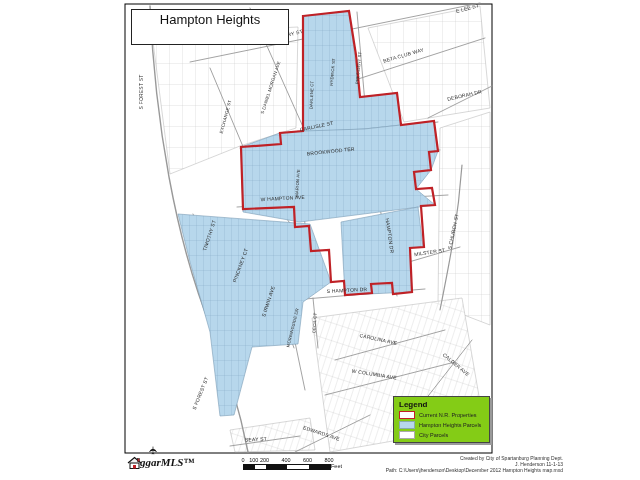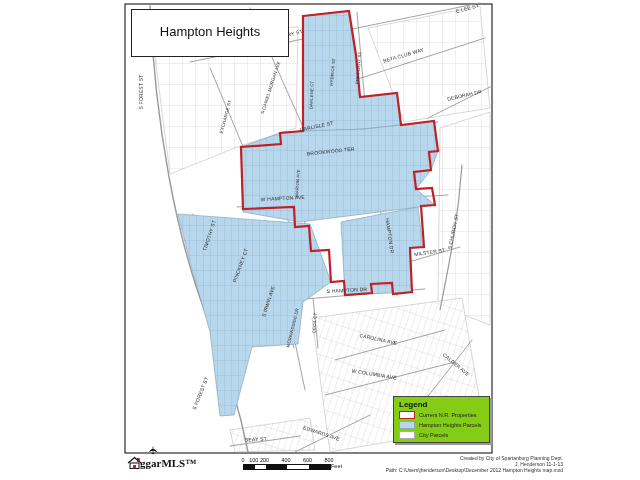--- a/index.html
+++ b/index.html
@@ -3,21 +3,21 @@
 <meta charset="utf-8">
 <style>
   html,body{margin:0;padding:0;}
   body{width:640px;height:480px;position:relative;background:#fff;overflow:hidden;
        font-family:"Liberation Sans",sans-serif;}
   .abs{position:absolute;}
 
   
   #title-box{left:131px;top:9px;width:156px;height:32px;background:#fff;
     border:1.5px solid #222;text-align:center;font-size:13px;line-height:15px;
-    color:#111;padding-top:14px;z-index:5;}
+    color:#111;padding-top:2px;z-index:5;}
 
   
   #legend{left:393px;top:396px;width:97px;height:47px;background:#84cc16;
     border:1px solid #444;box-shadow:2px 2px 0 #9a9a9a;z-index:6;padding:3px 4px 2px 5px;box-sizing:border-box;}
   #legend .leg-title{font-weight:bold;font-size:8px;color:#111;margin-bottom:2px;}
   .leg-item{display:flex;align-items:center;margin-bottom:2px;}
   .leg-swatch{width:14px;height:6px;margin-right:4px;flex:0 0 auto;}
   .sw-nr{background:#fff;border:1.6px solid var(--nr_boundary,#bf2126);}
   .sw-hh{background:var(--district_fill,#b7d7ec);border:0.5px solid #8aa;}
   .sw-city{background:#fff;border:0.5px solid #aaa;}
@@ -30,21 +30,21 @@
   #scale-bar-body{position:relative;width:86px;height:4px;border:0.5px solid #111;
     display:flex;margin-top:1px;}
   .seg{height:100%;}
   .seg-b{background:#111;} .seg-w{background:#fff;}
   #scale-unit{position:absolute;left:88px;top:6px;font-size:5.5px;color:#111;}
 
   
   #logo{left:127px;top:444px;width:80px;height:32px;z-index:6;}
   #plane-icon{position:absolute;left:22px;top:0;font-size:11px;color:#111;
     display:inline-block;transform:rotate(-90deg);}
-  #logo-row{position:absolute;left:0;top:12px;display:flex;align-items:flex-end;}
+  #logo-row{position:absolute;left:0;top:12px;display:flex;font-style:italic;}
   #logo-text{font-family:"Liberation Serif",serif;font-weight:bold;font-size:11px;
     color:#111;margin-left:-2px;}
 
   
   #credits{right:77px;top:455px;text-align:right;font-size:5px;line-height:6px;
     color:#333;z-index:6;}
 
   svg text.street-label{fill:#2b2b2b;letter-spacing:0.2px;}
 </style>
 </head>

